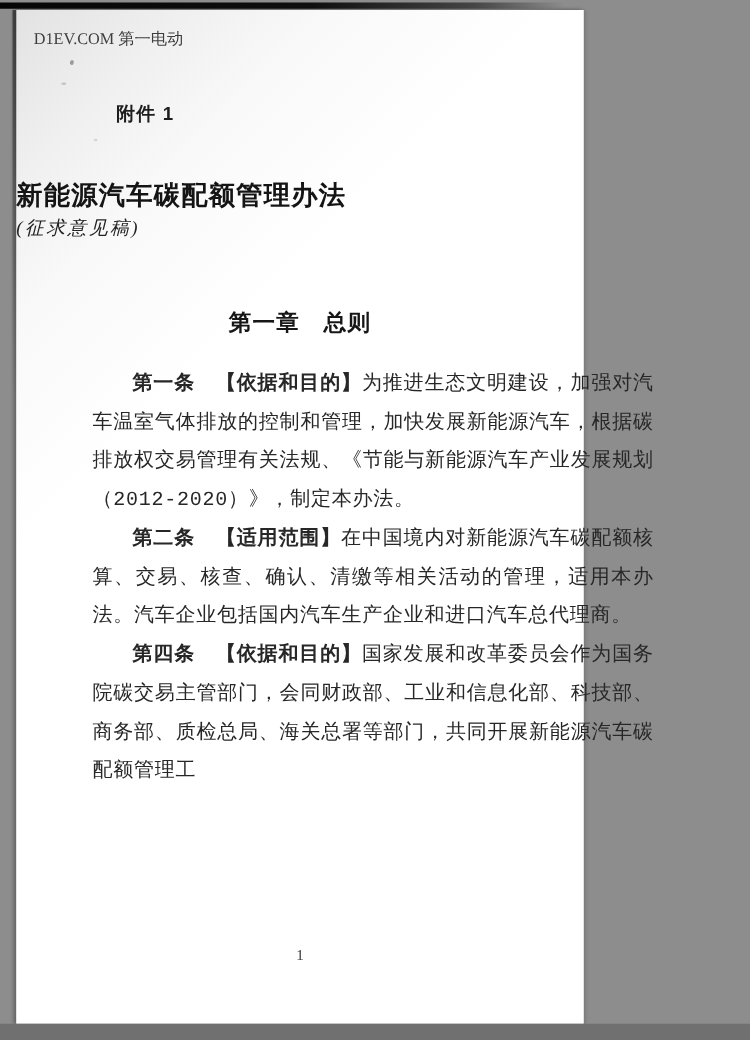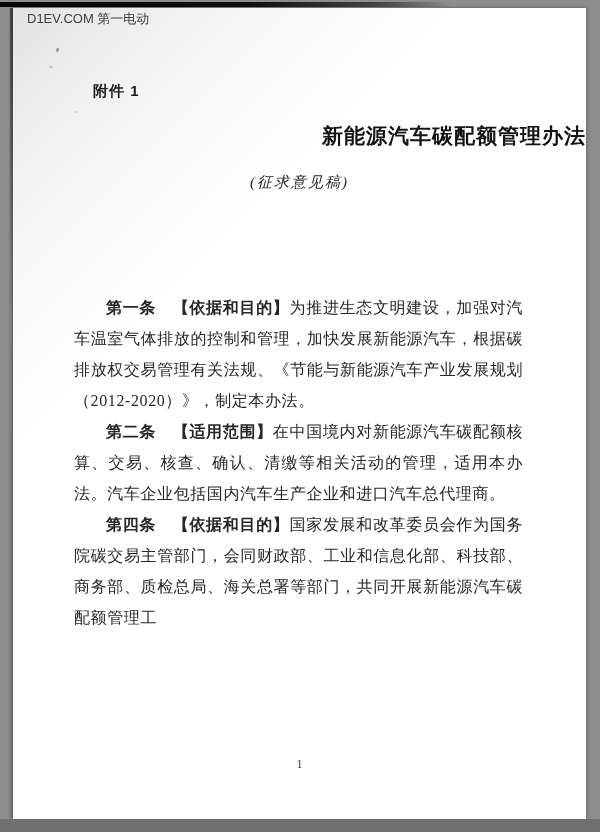--- a/index.html
+++ b/index.html
@@ -7,75 +7,75 @@
     width:600px; height:832px;
     font-family:"Liberation Serif","DejaVu Serif",serif;
     background:#8d8d8d;
   }
   .stage {
     position:relative; width:600px; height:832px;
     background:#8d8d8d; overflow:hidden;
   }
   
   .page {
-    position:absolute; left:13px; top:8px; width:573px; height:811px;
+    position:absolute; left:13px; top:8px; width:454px; height:811px;
     background:linear-gradient(135deg,#e2e2e2 0%,#efefef 10%,#f9f9f9 20%,#ffffff 34%);
     box-shadow:-2px 0 3px rgba(0,0,0,0.30), 2px 0 3px rgba(0,0,0,0.15);
   }
   
   .topbar {
     position:absolute; top:2px; left:0; width:452px; height:5px;
     background:linear-gradient(90deg,#060606 0%,#0e0e0e 55%,#454545 84%,rgba(141,141,141,0) 100%);
   }
   
   .left-edge {
     position:absolute; left:10px; top:8px; width:3px; height:310px;
     background:linear-gradient(180deg,rgba(25,25,25,0.60) 0%,rgba(25,25,25,0.18) 65%,rgba(25,25,25,0) 100%);
   }
   
   .bottombar {
     position:absolute; left:0; bottom:0; width:600px; height:13px;
     background:#707070;
   }
   .watermark {
-    position:absolute; left:15px; top:10px;
-    font-family:Liberation Sans, sans-serif;
+    position:absolute; left:15px; top:22px;
+    font-family:Liberation Serif, serif;
     font-size:13px; color:#3e3e3e; white-space:nowrap;padding-left:12px;
   }
   .speck { position:absolute; background:rgba(60,60,60,0.45); border-radius:50%; }
   .speck.s1 { left:43px; top:40px; width:3px; height:4px; transform:rotate(20deg); }
   .speck.s2 { left:36px; top:58px; width:4px; height:2px; opacity:0.5; }
   .speck.s3 { left:62px; top:103px; width:3px; height:2px; opacity:0.35; }
 
   .attachment {
     position:absolute; left:80px; top:74px;
     font-family:"Liberation Sans","DejaVu Sans",sans-serif;
     font-weight:bold; font-size:15px; letter-spacing:1px; color:#1d1d1d;
   }
   .title {
-    position:absolute; left:0; top:114px; width:100%;
-    text-align:right; font-weight:bold; font-size:21px;
+    position:absolute; left:0; top:134px; width:100%;
+    text-align:left; font-weight:bold; font-size:21px;
     letter-spacing:1px; color:#141414; margin:0;
   }
   .subtitle {
     position:absolute; left:0; top:165px; width:100%;
-    text-align:center; font-style:italic; font-size:15px;
+    text-align:left; font-style:italic; font-size:15px;
     letter-spacing:2px; color:#232323;
   }
   .chapter {
     position:absolute; left:0; top:238px; width:100%;
     text-align:center; font-weight:bold; font-size:18px;
     letter-spacing:1px; color:#161616; margin:0;
   }
   .bodytext {
     position:absolute; left:61px; top:284px; width:449px;
     font-size:16px; line-height:31px; letter-spacing:0.6px;
     text-align:justify; text-justify:inter-character; color:#272727;
   }
-  .bodytext p { margin:0; text-indent:2em; }
+  .bodytext p { margin:0; text-indent:2em;font-family:Liberation Mono, monospace; }
   .lead { font-weight:bold; }
   .pageno {
     position:absolute; left:0; top:749px; width:100%;
     text-align:center; font-size:12px; color:#3a3a3a;
   }
 </style>
 </head>
 <body>
 
 <div class="stage">
@@ -85,20 +85,21 @@
     <div class="speck s1"></div>
     <div class="speck s2"></div>
     <div class="speck s3"></div>
 
     <div class="attachment">附件 1</div>
 
     <h1 class="title">新能源汽车碳配额管理办法</h1>
 
     <div class="subtitle">(征求意见稿)</div>
 
+    <h2 class="chapter">第一章　总则</h2>
 
     <div class="bodytext">
       <p><span class="lead">第一条　【依据和目的】</span><span>为推进生态文明建设，加强对汽车温室气体排放的控制和管理，加快发展新能源汽车，根据碳排放权交易管理有关法规、《节能与新能源汽车产业发展规划（2012-2020）》，制定本办法。</span></p>
       <p><span class="lead">第二条　【适用范围】</span><span>在中国境内对新能源汽车碳配额核算、交易、核查、确认、清缴等相关活动的管理，适用本办法。汽车企业包括国内汽车生产企业和进口汽车总代理商。</span></p>
       <p><span class="lead">第四条　【依据和目的】</span><span>国家发展和改革委员会作为国务院碳交易主管部门，会同财政部、工业和信息化部、科技部、商务部、质检总局、海关总署等部门，共同开展新能源汽车碳配额管理工</span></p>
     </div>
 
     <div class="pageno">1</div>
   </div>
 

